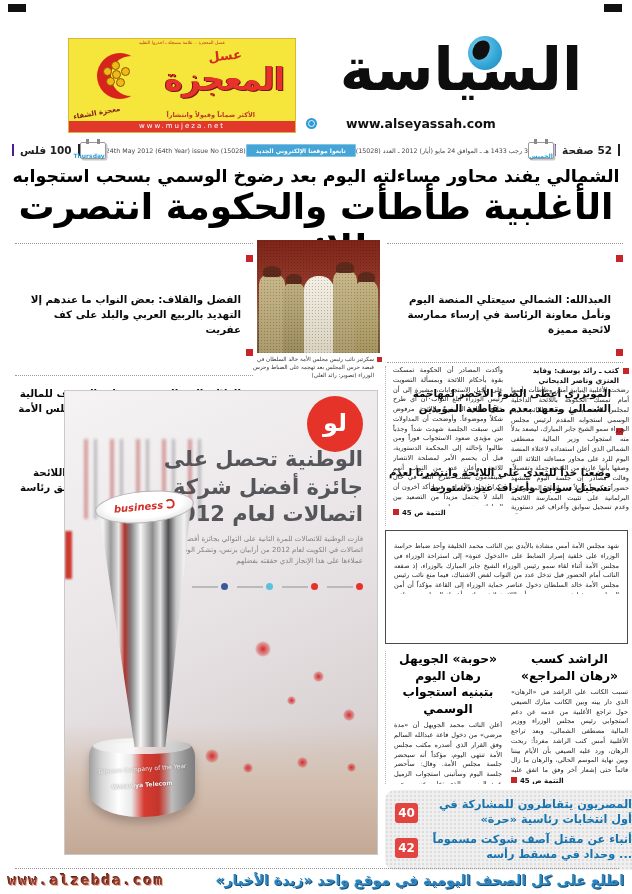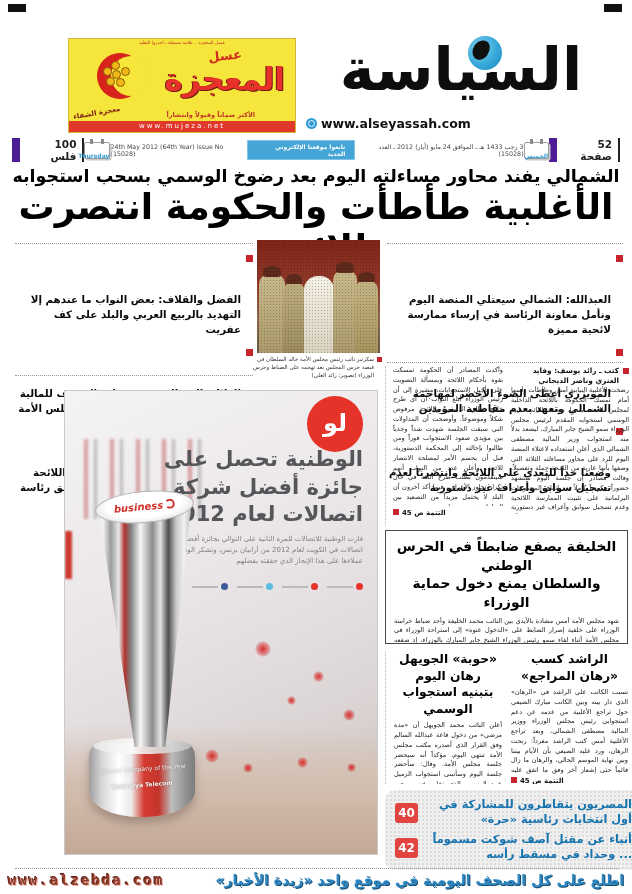--- a/index.html
+++ b/index.html
@@ -10,21 +10,21 @@
   .corner-mark.tl { left:8px; } .corner-mark.tr { left:604px; }
 
   
   .masthead-title { position:absolute; left:296px; top:22px; width:330px; height:96px;
     font-size:59px; font-weight:bold; color:#0d0d0d; text-align:center; line-height:96px; letter-spacing:-2px; }
   .globe-icon { position:absolute; left:468px; top:36px; width:34px; height:34px; border-radius:50%;
     background:radial-gradient(circle at 35% 35%, #7fd0ef 0%, #35a8d8 55%, #1d85b5 100%); z-index:3; box-shadow:0 0 0 3px #fff; }
   .globe-icon::after { content:""; position:absolute; left:5px; top:4px; width:16px; height:20px;
     background:#101010; border-radius:60% 40% 55% 45%; transform:rotate(18deg); }
   .masthead-url { position:absolute; left:306px; top:116px; width:190px; display:flex; align-items:center; gap:4px; direction:ltr; }
-  .masthead-url .txt { font-size:12.5px; font-weight:bold; color:#111; }
+  .masthead-url .txt { font-size:12.5px; font-weight:bold; color:#111;margin-left:25px; }
   .mini-globe { width:11px; height:11px; border-radius:50%; background:#2e9bd6; position:relative; flex:0 0 auto; }
   .mini-globe::after { content:""; position:absolute; inset:2px; border:1px solid rgba(255,255,255,.9); border-radius:50%; }
 
   
   .mujeza { position:absolute; left:68px; top:38px; width:228px; height:95px; background:#f6e53a;
     border:1px solid #d8b63a; overflow:hidden; }
   .mujeza .topline { position:absolute; top:1px; left:0; right:0; text-align:center; font-size:4.5px; color:#c0392b; }
   .mujeza .brand-wrap { position:absolute; right:10px; top:9px; width:120px; text-align:center; }
   .mujeza .product { font-size:13px; font-weight:bold; color:#d22b21; transform:rotate(-6deg); }
   .mujeza .brand { font-size:31px; font-weight:bold; color:#e8312a; line-height:1.05;
@@ -34,21 +34,21 @@
   .crescent-cut { position:absolute; right:-8px; top:3px; width:40px; height:40px; border-radius:50%; background:#f6e53a; }
   .flower-dot { position:absolute; width:9px; height:9px; border-radius:50%; background:#f2b718; border:1px solid #8a5b00; }
   .mujeza .side-note { position:absolute; left:4px; bottom:15px; font-size:7px; font-weight:bold; color:#7c2114; transform:rotate(-10deg); }
   .mujeza .tagline { position:absolute; bottom:13px; right:40px; font-size:6.5px; font-weight:bold; color:#c0392b; }
   .mujeza .webstrip { position:absolute; bottom:0; left:0; right:0; height:11px; background:#e0392b; color:#fff;
     font-size:7px; letter-spacing:2px; text-align:center; line-height:11px; direction:ltr; }
 
   
   .dateline { position:absolute; left:12px; top:139px; width:608px; height:22px; display:flex;
     align-items:center; justify-content:space-between; }
-  .dl-pill { font-size:10.5px; font-weight:bold; color:#222; padding:0 6px; border-right:2px solid #222; border-left:8px solid #4c1d95; }
+  .dl-pill { font-size:10.5px; font-weight:bold; color:#222; padding:0 6px; border-right:2px solid #222; border-left:2px solid #4c1d95; }
   .dl-date { font-size:6.3px; color:#444; }
   .cal-icon { width:26px; height:17px; background:#fff; border:1px solid #9a9a9a; border-radius:2px;
     box-shadow:1.5px 1.5px 0 #c9c9c9; position:relative; text-align:center; }
   .cal-icon::before, .cal-icon::after { content:""; position:absolute; top:-4px; width:3px; height:5px; background:#8a8a8a; }
   .cal-icon::before { left:5px; } .cal-icon::after { right:5px; }
   .cal-icon .day { font-size:6px; font-weight:bold; color:#2e9bd6; line-height:17px; }
   .dl-promo { background:#45a5d6; color:#fff; font-size:6px; font-weight:bold; padding:3px 10px; border-radius:2px;
     box-shadow:0 0 0 1px #7fc4e4 inset; }
 
   
@@ -300,24 +300,20 @@
       </div>
       <div class="dense" style="height:128px;">رضخت الأغلبية النيابية أمس وطأطأت رأسها أمام تمسك الحكومة باللائحة الداخلية لمجلس الأمة، بعدما سحب النائب عبيد الوسمي استجوابه المقدم لرئيس مجلس الوزراء سمو الشيخ جابر المبارك، ليصعد بدلاً منه استجواب وزير المالية مصطفى الشمالي الذي أعلن استعداده لاعتلاء المنصة اليوم للرد على محاور مساءلته الثلاثة التي وصفها بأنها عارية من الصحة جملة وتفصيلاً. وقالت مصادر إن جلسة اليوم ستشهد حضوراً حكومياً كاملاً بعد اتفاق المجموعات البرلمانية على تثبيت الممارسة اللائحية وعدم تسجيل سوابق وأعراف غير دستورية تمس مكانة المجلس وهيبة الحكومة في آن واحد.</div>
     </div>
     <div class="scol first">
       <div class="dense" style="height:140px;">وأكدت المصادر أن الحكومة تمسكت بقوة بأحكام اللائحة وبمسألة التصويت على تأجيل الاستجوابات، مشيرة إلى أن رئيس الوزراء أبلغ النواب أن أي طرح خارج نطاق الدستور واللائحة مرفوض شكلاً وموضوعاً. وأوضحت أن المداولات التي سبقت الجلسة شهدت شداً وجذباً بين مؤيدي صعود الاستجواب فوراً ومن طالبوا بإحالته إلى المحكمة الدستورية، قبل أن يحسم الأمر لمصلحة الانتصار للائحة. وأعلن عدد من النواب أنهم سيتقدمون بطلب طرح الثقة في حال تكرار تجاوز الأعراف، فيما أكد آخرون أن البلد لا يحتمل مزيداً من التصعيد بين السلطتين في يوم واحد.</div>
       <div class="more-line"><span class="sq"></span><span>التتمة ص 45</span></div>
     </div>
   </div>
 
   <div class="boxed-article">
-    <div class="title">
-      <div>الخليفة يصفع ضابطاً في الحرس الوطني</div>
-      <div>والسلطان يمنع دخول حماية الوزراء</div>
-    </div>
     <div class="dense">شهد مجلس الأمة أمس مشادة بالأيدي بين النائب محمد الخليفة وأحد ضباط حراسة الوزراء على خلفية إصرار الضابط على «الدخول عنوة» إلى استراحة الوزراء في مجلس الأمة أثناء لقاء سمو رئيس الوزراء الشيخ جابر المبارك بالوزراء، إذ صفعه النائب أمام الحضور قبل تدخل عدد من النواب لفض الاشتباك، فيما منع نائب رئيس مجلس الأمة خالد السلطان دخول عناصر حماية الوزراء إلى القاعة مؤكداً أن أمن المجلس مسؤولية حرسه وحده، وأن اللائحة لا تجيز لغير أعضاء المجلس وموظفيه دخول القاعة خلال انعقاد الجلسات بأي حال.</div>
 
   </div>
 
   <div class="two-arts">
     <div class="art">
       <div class="title">
         <div>الراشد كسب</div>
         <div>«رهان المراجع»</div>
       </div>

